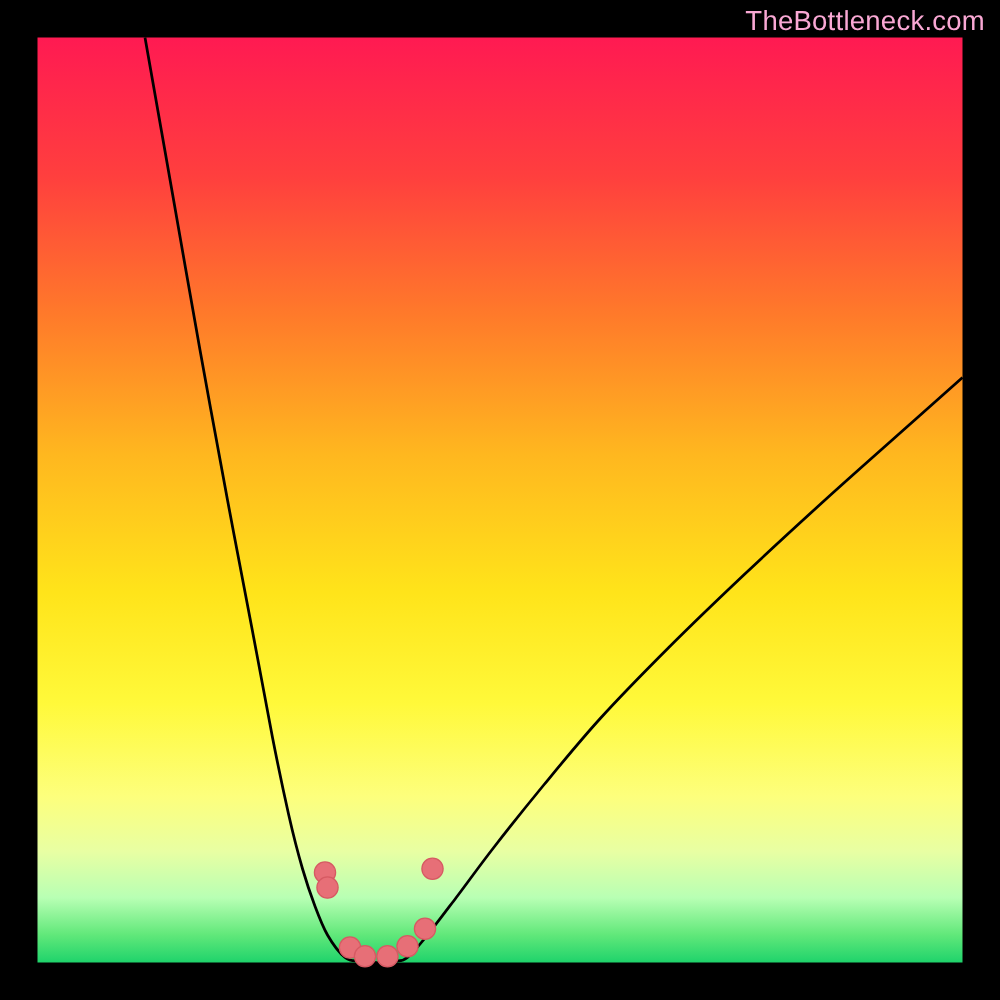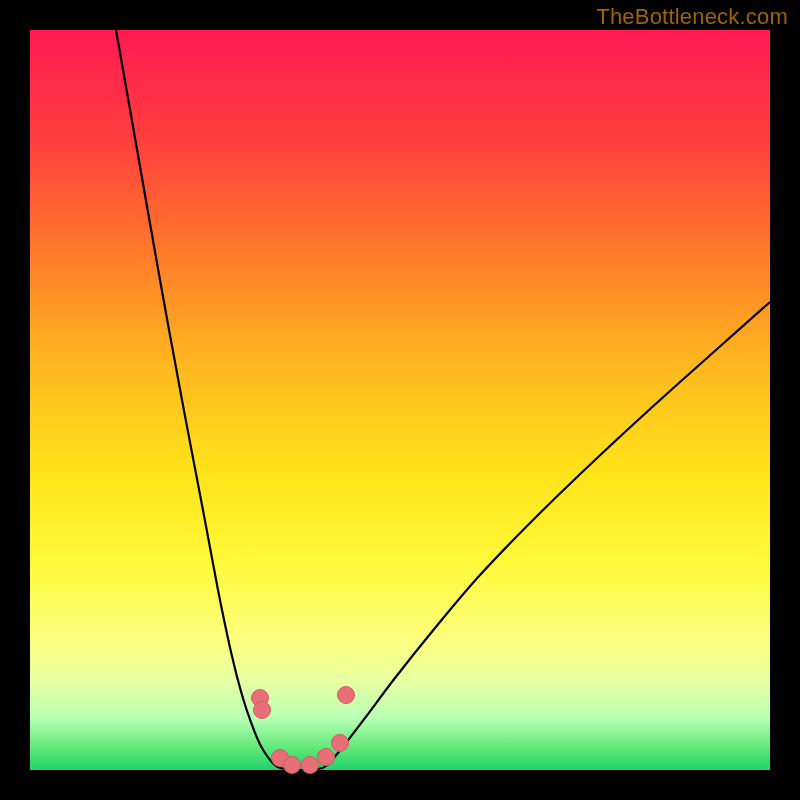--- a/index.html
+++ b/index.html
@@ -33,21 +33,21 @@
       #fdff7c 82%,
       #e8ffa3 88%,
       #b8ffb4 93%,
       #61e87a 97%,
       #1fd36b 100%);
   }
   .watermark {
     position: absolute;
     top: 4px;
     right: 12px;
-    color: #a16207;
+    color: #f9a8d4;
     font-size: 22px;
     font-weight: 500;
     letter-spacing: 0.2px;
     user-select: none;
   }
   svg.curve {
     position: absolute;
     left: 0;
     top: 0;
     width: 740px;

